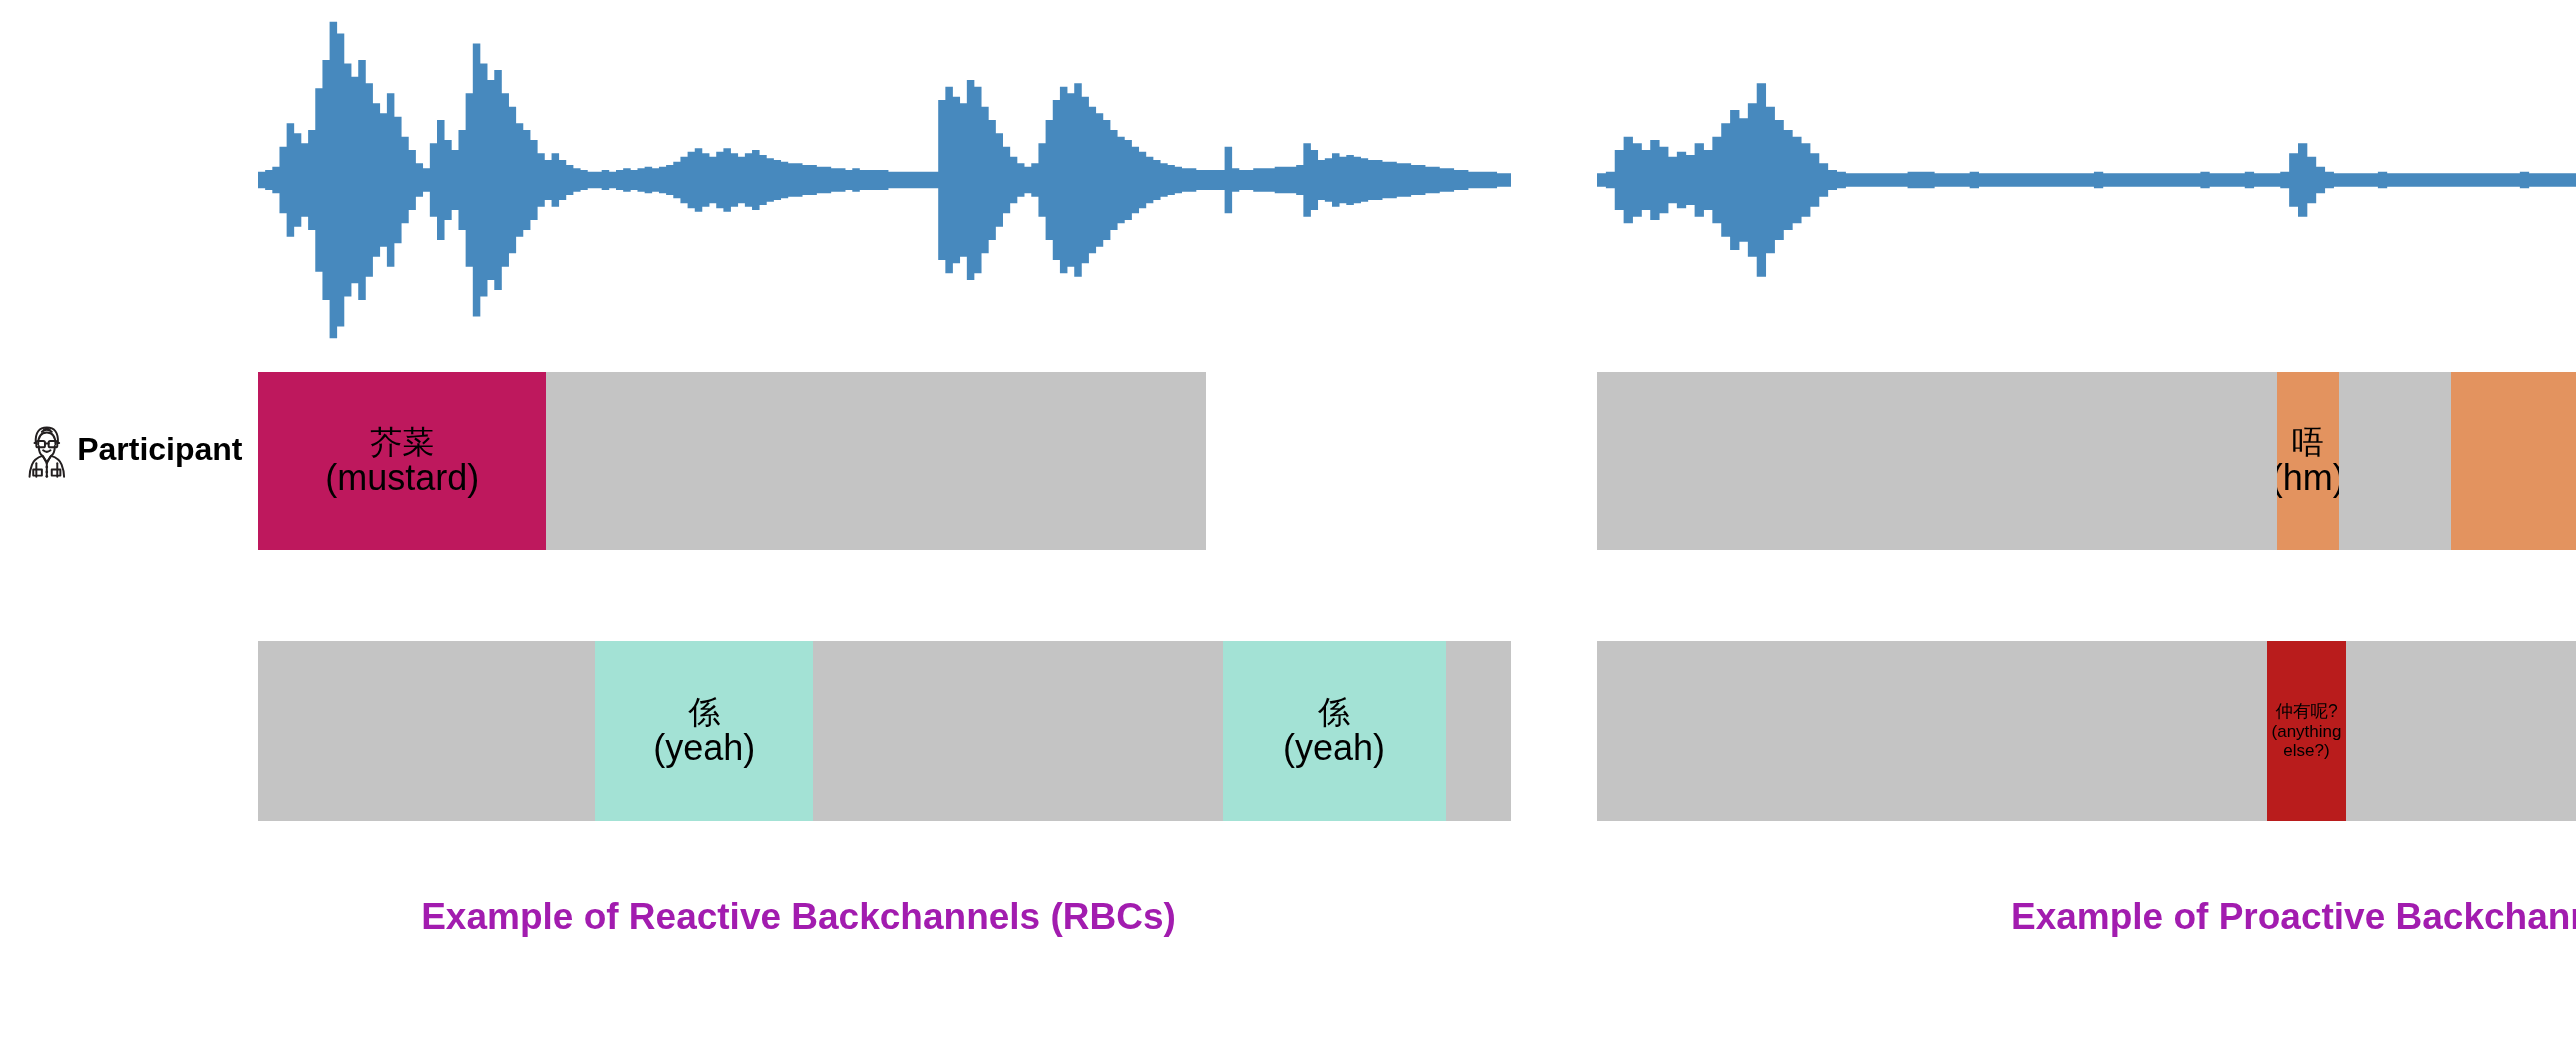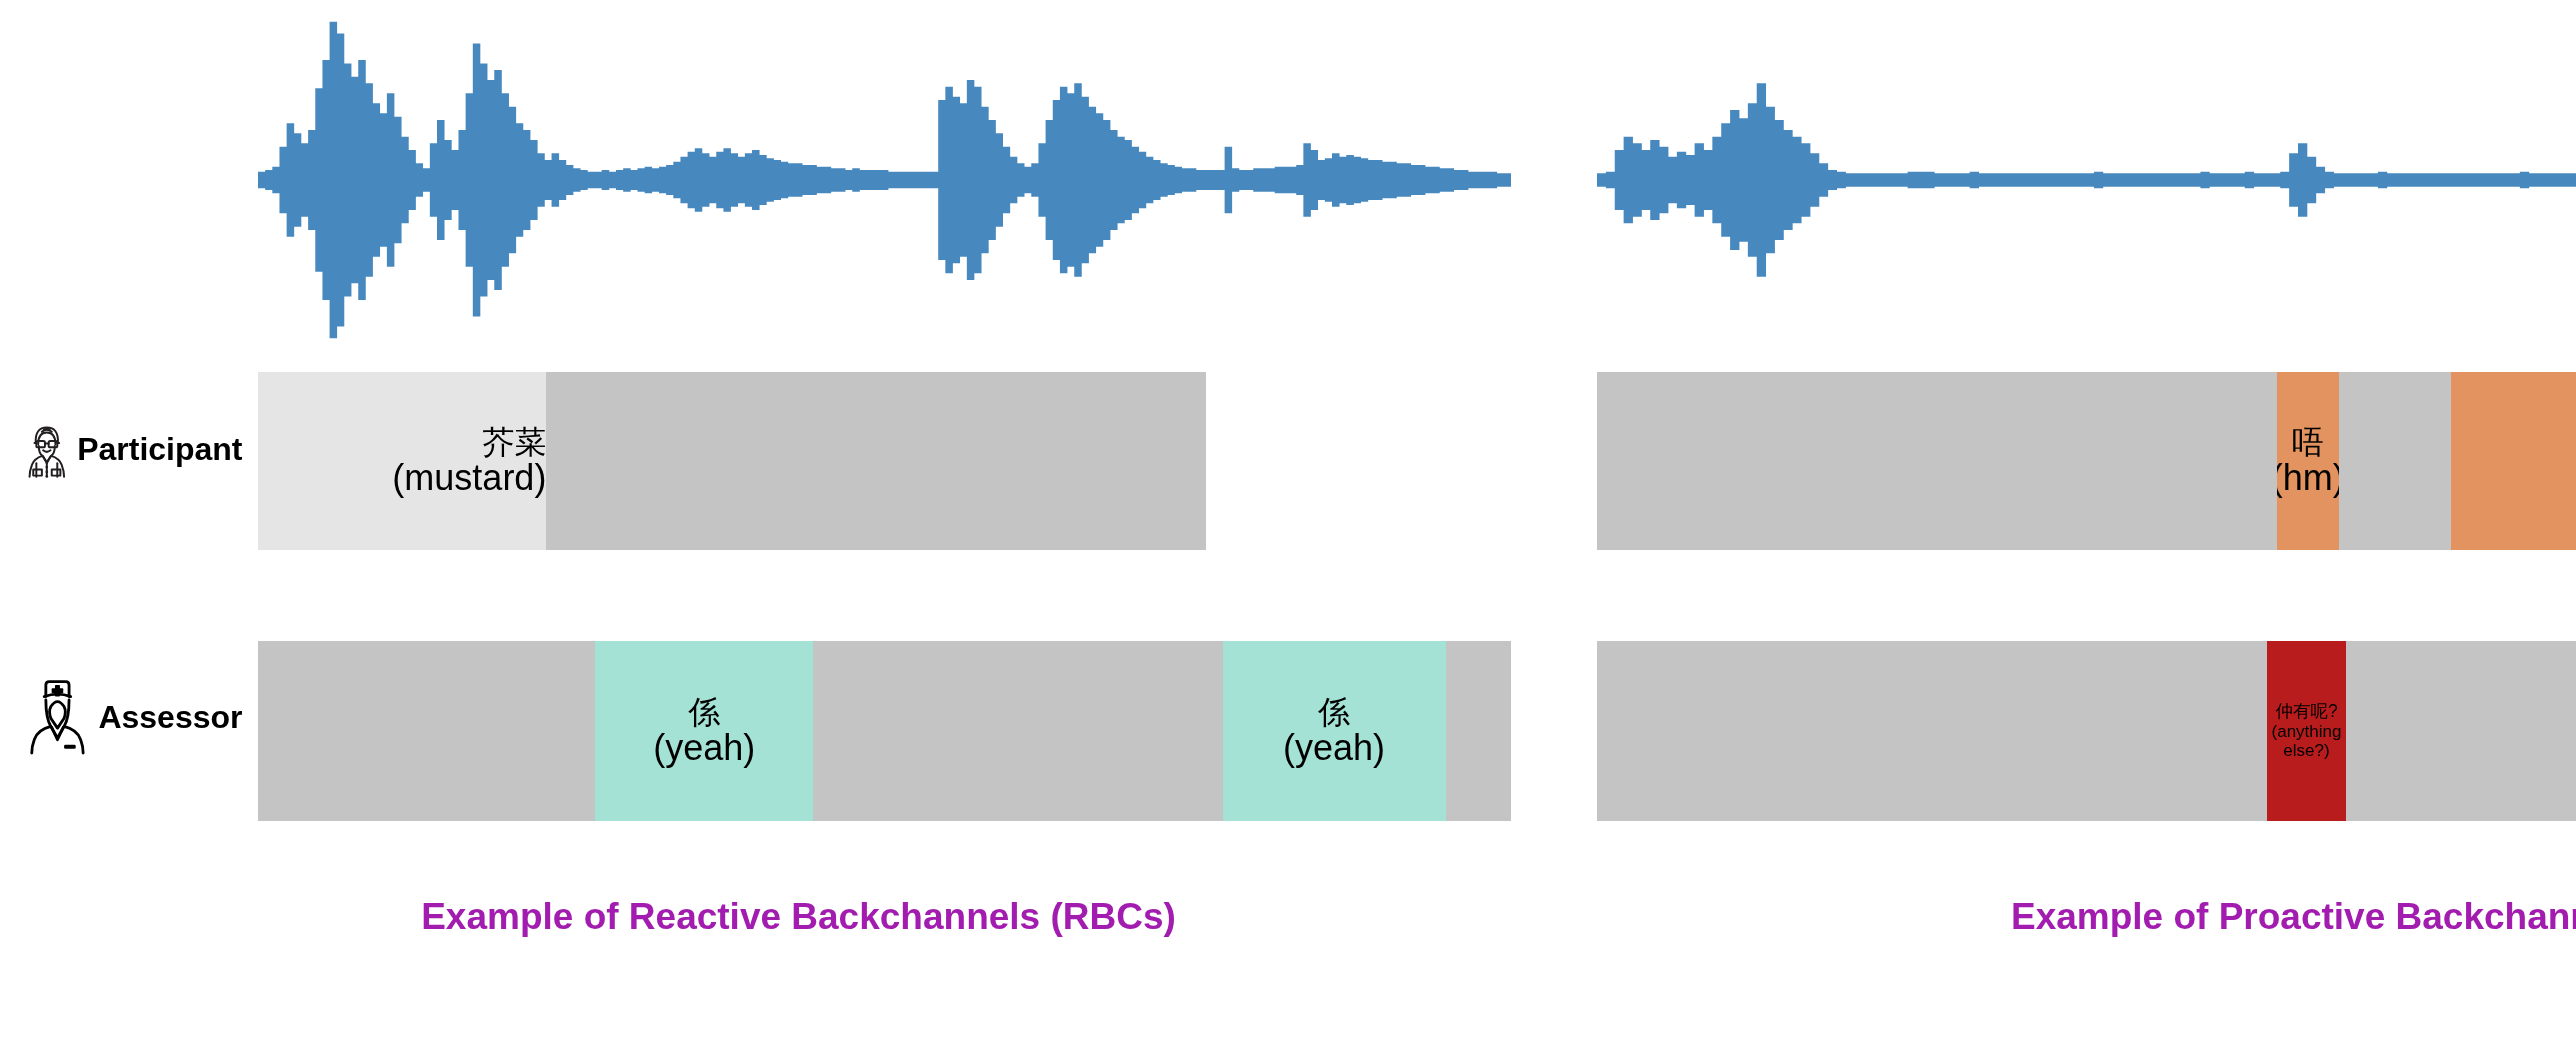--- a/index.html
+++ b/index.html
@@ -123,42 +123,23 @@
       </g>
       <g fill="#231f20">
         <circle cx="50" cy="80" r="2.1"></circle>
         <circle cx="50" cy="88" r="2.1"></circle>
         <circle cx="50" cy="95" r="2.1"></circle>
       </g>
     </svg>
     <div class="speaker-label">Participant</div>
   </div>
 
-  <div class="speaker-block" id="sp-rbc-assessor" style="top:608px; height:216px;">
-    <svg class="speaker-icon" viewBox="0 0 100 100">
-      <g fill="none" stroke="#000" stroke-width="3.4" stroke-linecap="round" stroke-linejoin="round">
-        <path d="M36 26 V12 Q36 8 40 8 H60 Q64 8 64 12 V26"></path>
-        <path d="M34 26 Q50 20 66 26"></path>
-        <path d="M36 30 Q36 52 42 62 L50 76 L58 62 Q64 52 64 30"></path>
-        <path d="M42 38 Q50 26 58 38 Q61 44 58 52 L50 64 L42 52 Q39 44 42 38"></path>
-        <path d="M42 62 Q26 66 22 78 Q19 86 19 94"></path>
-        <path d="M58 62 Q74 66 78 78 Q81 86 81 94"></path>
-        <path d="M43 63 L50 78 L57 63"></path>
-      </g>
-      <g fill="#000">
-        <rect x="47" y="12" width="6" height="14" rx="1"></rect>
-        <rect x="43" y="16" width="14" height="6" rx="1"></rect>
-        <rect x="58" y="84" width="14" height="5" rx="1.6"></rect>
-      </g>
-    </svg>
-    <div class="speaker-label">Assessor</div>
-  </div>
 
   <div class="track" id="track-rbc-participant" style="left:258px; top:372px; width:1253px; height:178px;">
-      <div class="seg" style="flex: 0 0 23.0169%; background: #e5e5e5; align-items: flex-end;">
+      <div class="seg" style="flex: 0 0 23.0169%; background: #be185d;">
         <div class="han">芥菜</div>
         <div class="glo">(mustard)</div>
       </div>
       <div class="seg" style="flex: 0 0 24.4554%; background: rgb(196, 196, 196);"></div>
       <div class="seg" style="flex: 0 0 28.1956%; background: rgb(196, 196, 196);"></div>
     </div>
 
   <div class="track" id="track-rbc-assessor" style="left:258px; top:641px; width:1253px; height:180px;">
       <div class="seg" style="flex: 0 0 26.9215%; background: rgb(196, 196, 196);"></div>
       <div class="seg" style="flex: 0 0 17.3859%; background: rgb(163, 226, 213);">

